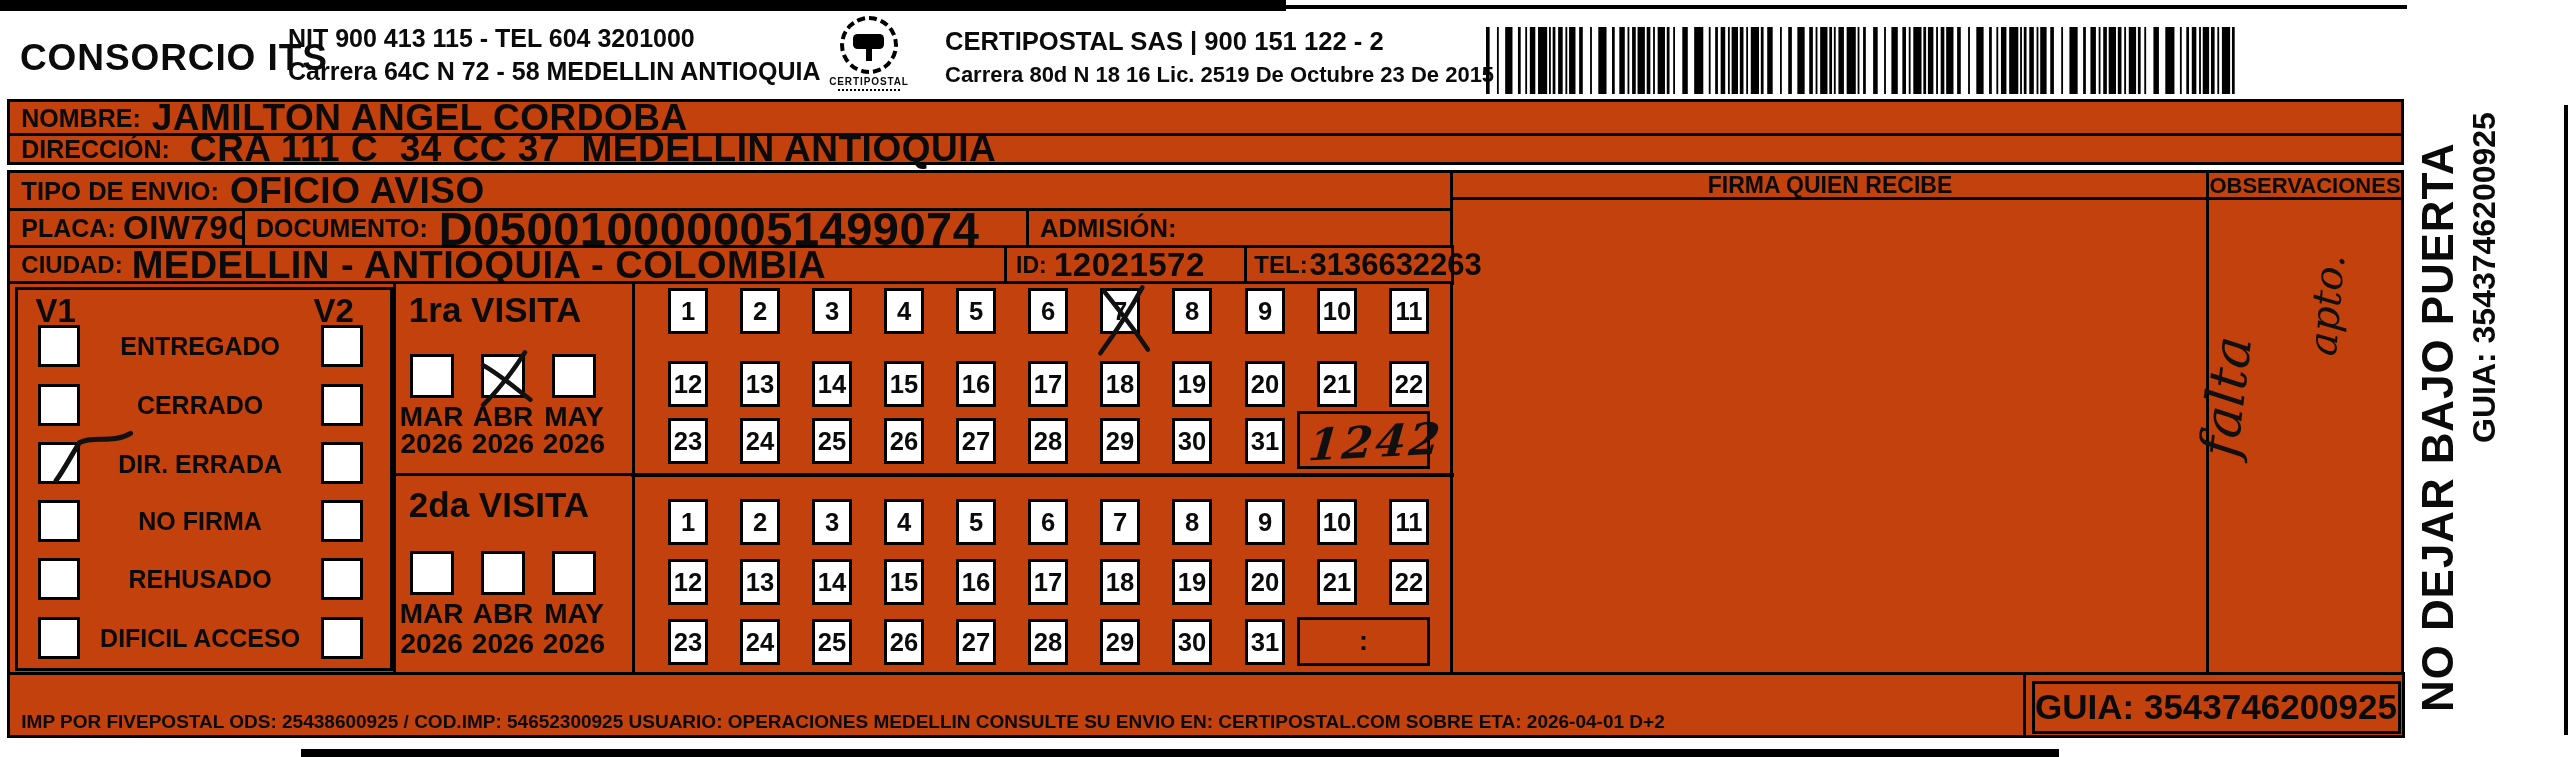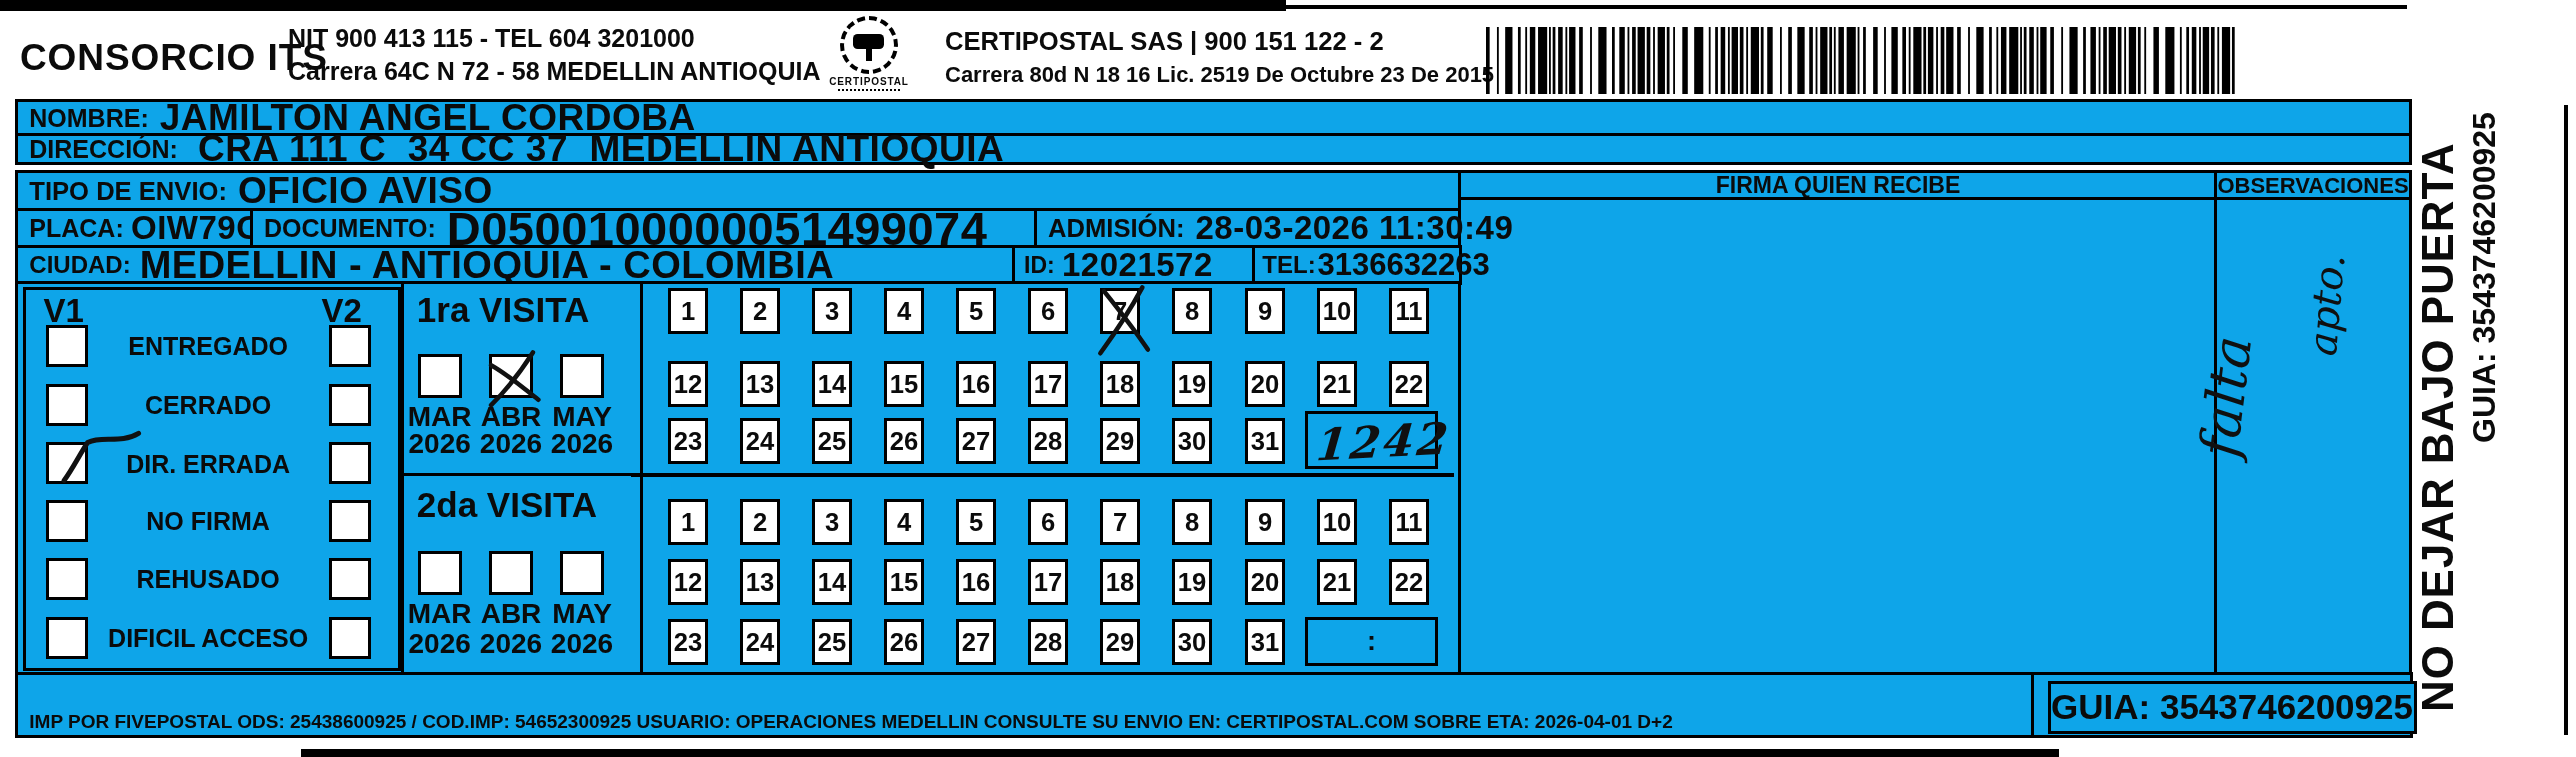--- a/index.html
+++ b/index.html
@@ -1,19 +1,19 @@
 <!DOCTYPE html>
 <html style="font-size:14.6px"><head>
 <meta charset="utf-8">
 <style>
   html,body{margin:0;padding:0;background:#fff;}
   #form{position:relative;width:2576px;height:758px;background:#fff;color:#0b0b0b;
         font-family:"Liberation Sans",sans-serif;overflow:hidden;}
   .abs{position:absolute;box-sizing:border-box;}
-  .bx{border:3.7px solid #000;background:#0ea5e9;margin-left:8px;}
+  .bx{border:3.7px solid #000;background:#c2410c;}
   .row{display:flex;align-items:center;padding-left:11px;gap:11px;}
   .row span{white-space:pre;}
   .lbl{font-weight:bold;font-size:25px;}
   .val{font-weight:bold;letter-spacing:0.5px;}
   .cb{border:3.7px solid #000;background:#fff;position:absolute;box-sizing:border-box;}
   .daycell{position:absolute;box-sizing:border-box;border:3.7px solid #000;display:flex;
            align-items:center;justify-content:center;font-weight:bold;font-size:25.6px;background:#fff;}
   .vert{writing-mode:vertical-rl;transform:rotate(180deg);white-space:nowrap;font-weight:bold;}
   .hand{font-family:"DejaVu Serif",serif;font-style:italic;color:#101010;}
   .ctr{display:flex;align-items:center;justify-content:center;text-align:center;}
@@ -183,21 +183,20 @@
   <div class="abs bx row" style="left:7.3px;top:208px;width:238px;height:40px;gap:7.3px;">
     <span class="lbl">PLACA:</span>
     <span class="val" style="font-size:33px;">OIW79G</span>
   </div>
   <div class="abs bx row" style="left:242px;top:208px;width:788px;height:40px;">
     <span class="lbl">DOCUMENTO:</span>
     <span class="val" style="font-size:47px;">D0500100000051499074</span>
   </div>
   <div class="abs bx row" style="left:1026px;top:208px;width:427px;height:40px;">
     <span class="lbl" style="font-size:25.6px;">ADMISIÓN:</span>
-    <span class="val" style="font-size:33px;">28-03-2026 11:30:49</span>
   </div>
 
   <div class="abs bx row" style="left:7.3px;top:245px;width:1000px;height:40px;gap:9px;">
     <span class="lbl" style="font-size:24px;">CIUDAD:</span>
     <span class="val" style="font-size:38px;">MEDELLIN - ANTIOQUIA - COLOMBIA</span>
   </div>
   <div class="abs bx row" style="left:1004px;top:245px;width:244px;height:40px;gap:7.3px;padding-left:9px;">
     <span class="lbl" style="font-size:23px;">ID:</span>
     <span class="val" style="font-size:33px;">12021572</span>
   </div>

